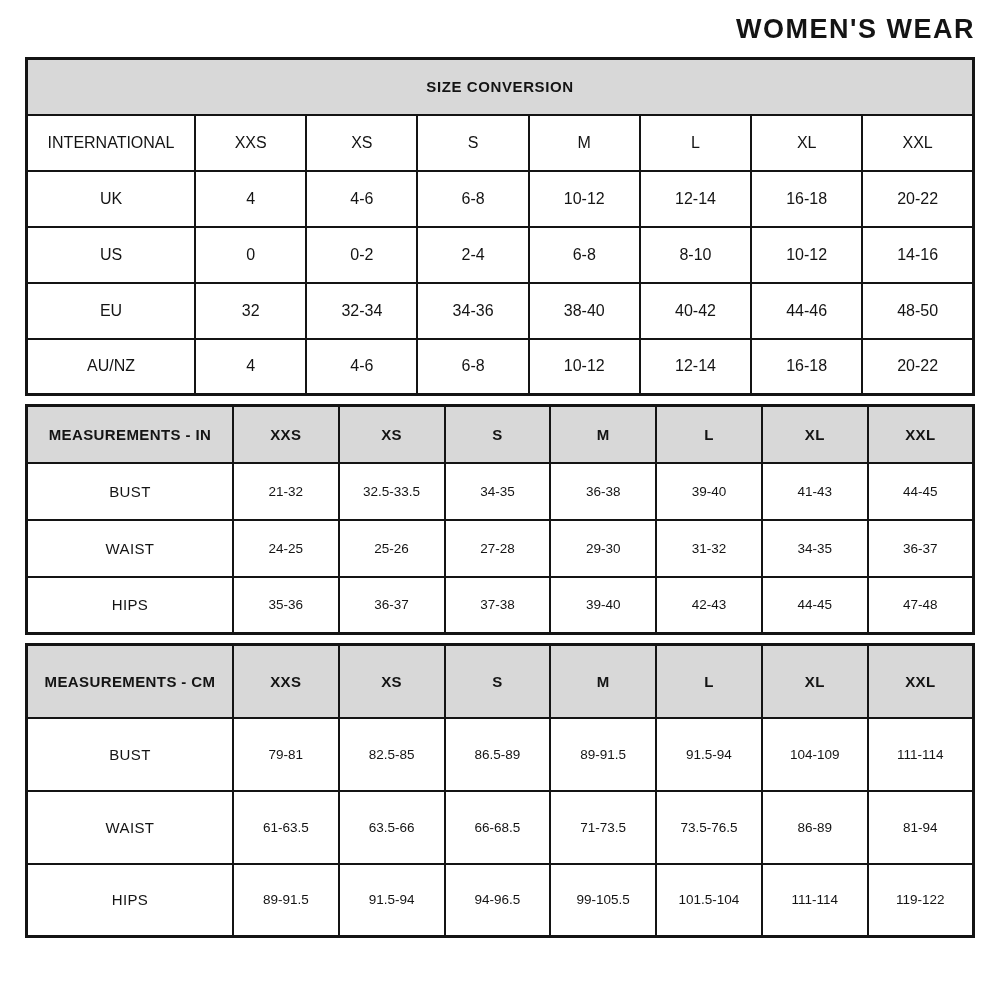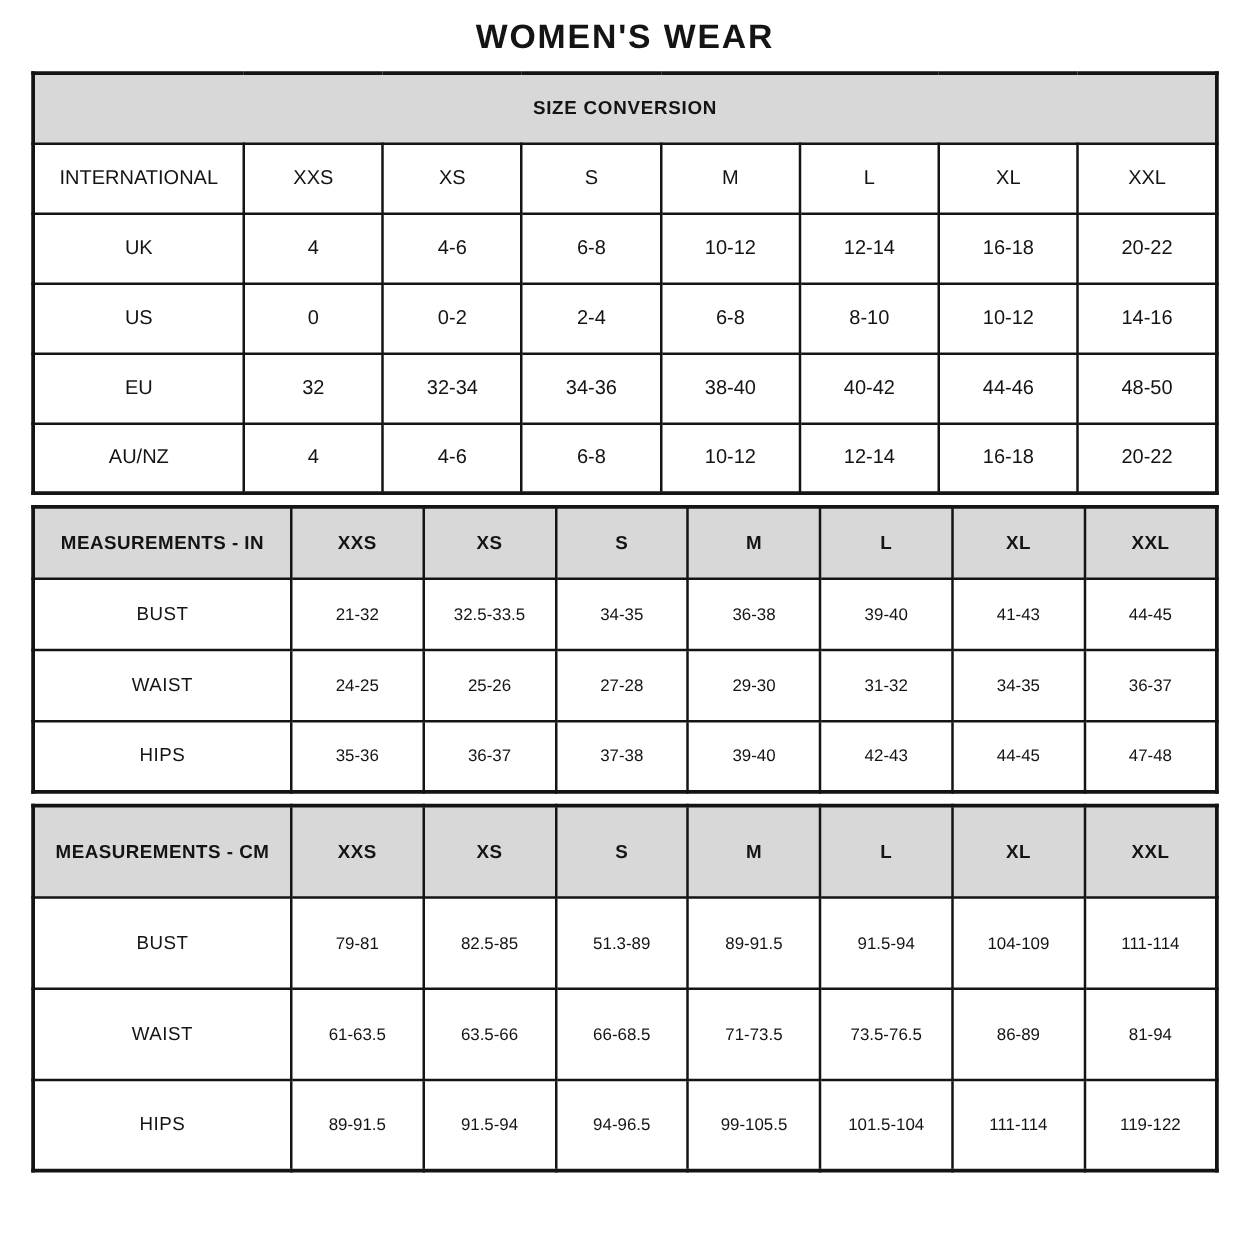--- a/index.html
+++ b/index.html
@@ -15,21 +15,21 @@
     background: var(--bg);
     font-family: "Liberation Sans", sans-serif;
     color: var(--text);
   }
   .page {
     width: 950px;
     margin: 0 auto;
     padding-top: 8px;
   }
   .page-title {
-    text-align: center;
+    text-align: right;
     font-size: 27px;
     font-weight: 700;
     letter-spacing: 1.5px;
     margin: 6px 0 12px 0;
     color: var(--text);
   }
   table.tbl {
     width: 100%;
     border-collapse: collapse;
     table-layout: fixed;
@@ -226,21 +226,21 @@
           <th>S</th>
           <th>M</th>
           <th>L</th>
           <th>XL</th>
           <th>XXL</th>
         </tr>
         <tr>
           <td class="lbl">BUST</td>
           <td>79-81</td>
           <td>82.5-85</td>
-          <td>51.3-89</td>
+          <td>86.5-89</td>
           <td>89-91.5</td>
           <td>91.5-94</td>
           <td>104-109</td>
           <td>111-114</td>
         </tr>
         <tr>
           <td class="lbl">WAIST</td>
           <td>61-63.5</td>
           <td>63.5-66</td>
           <td>66-68.5</td>

